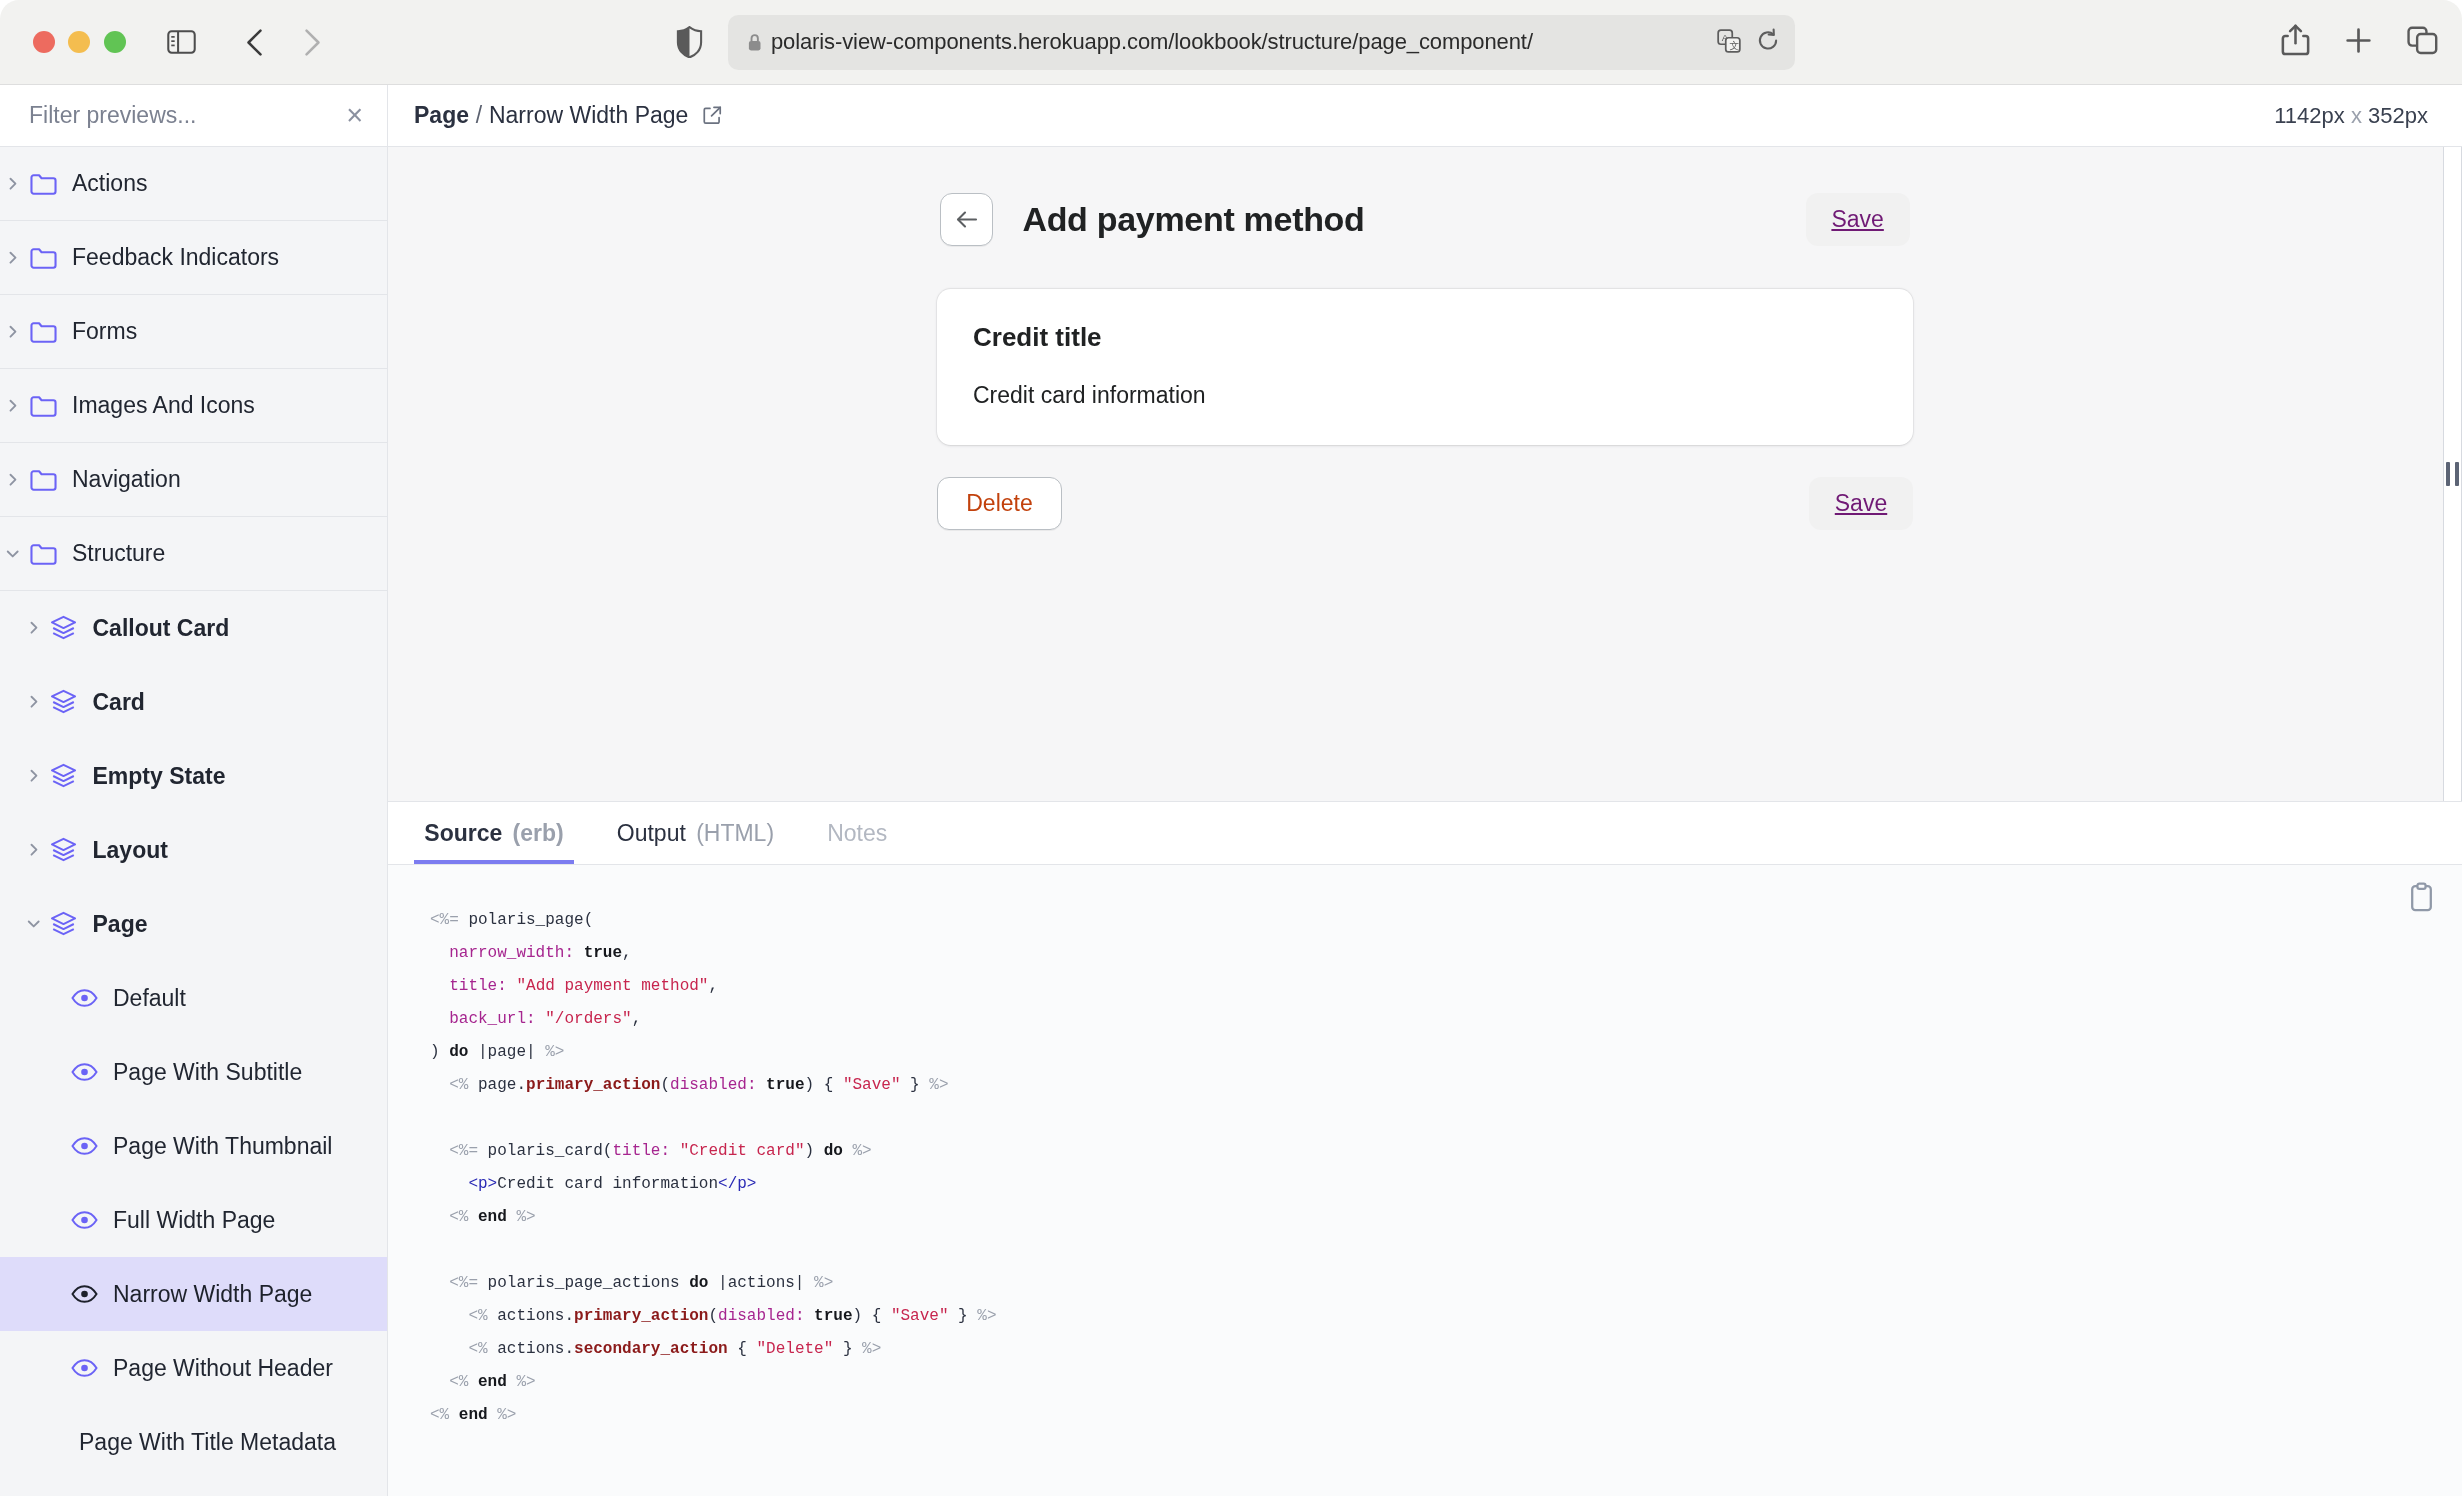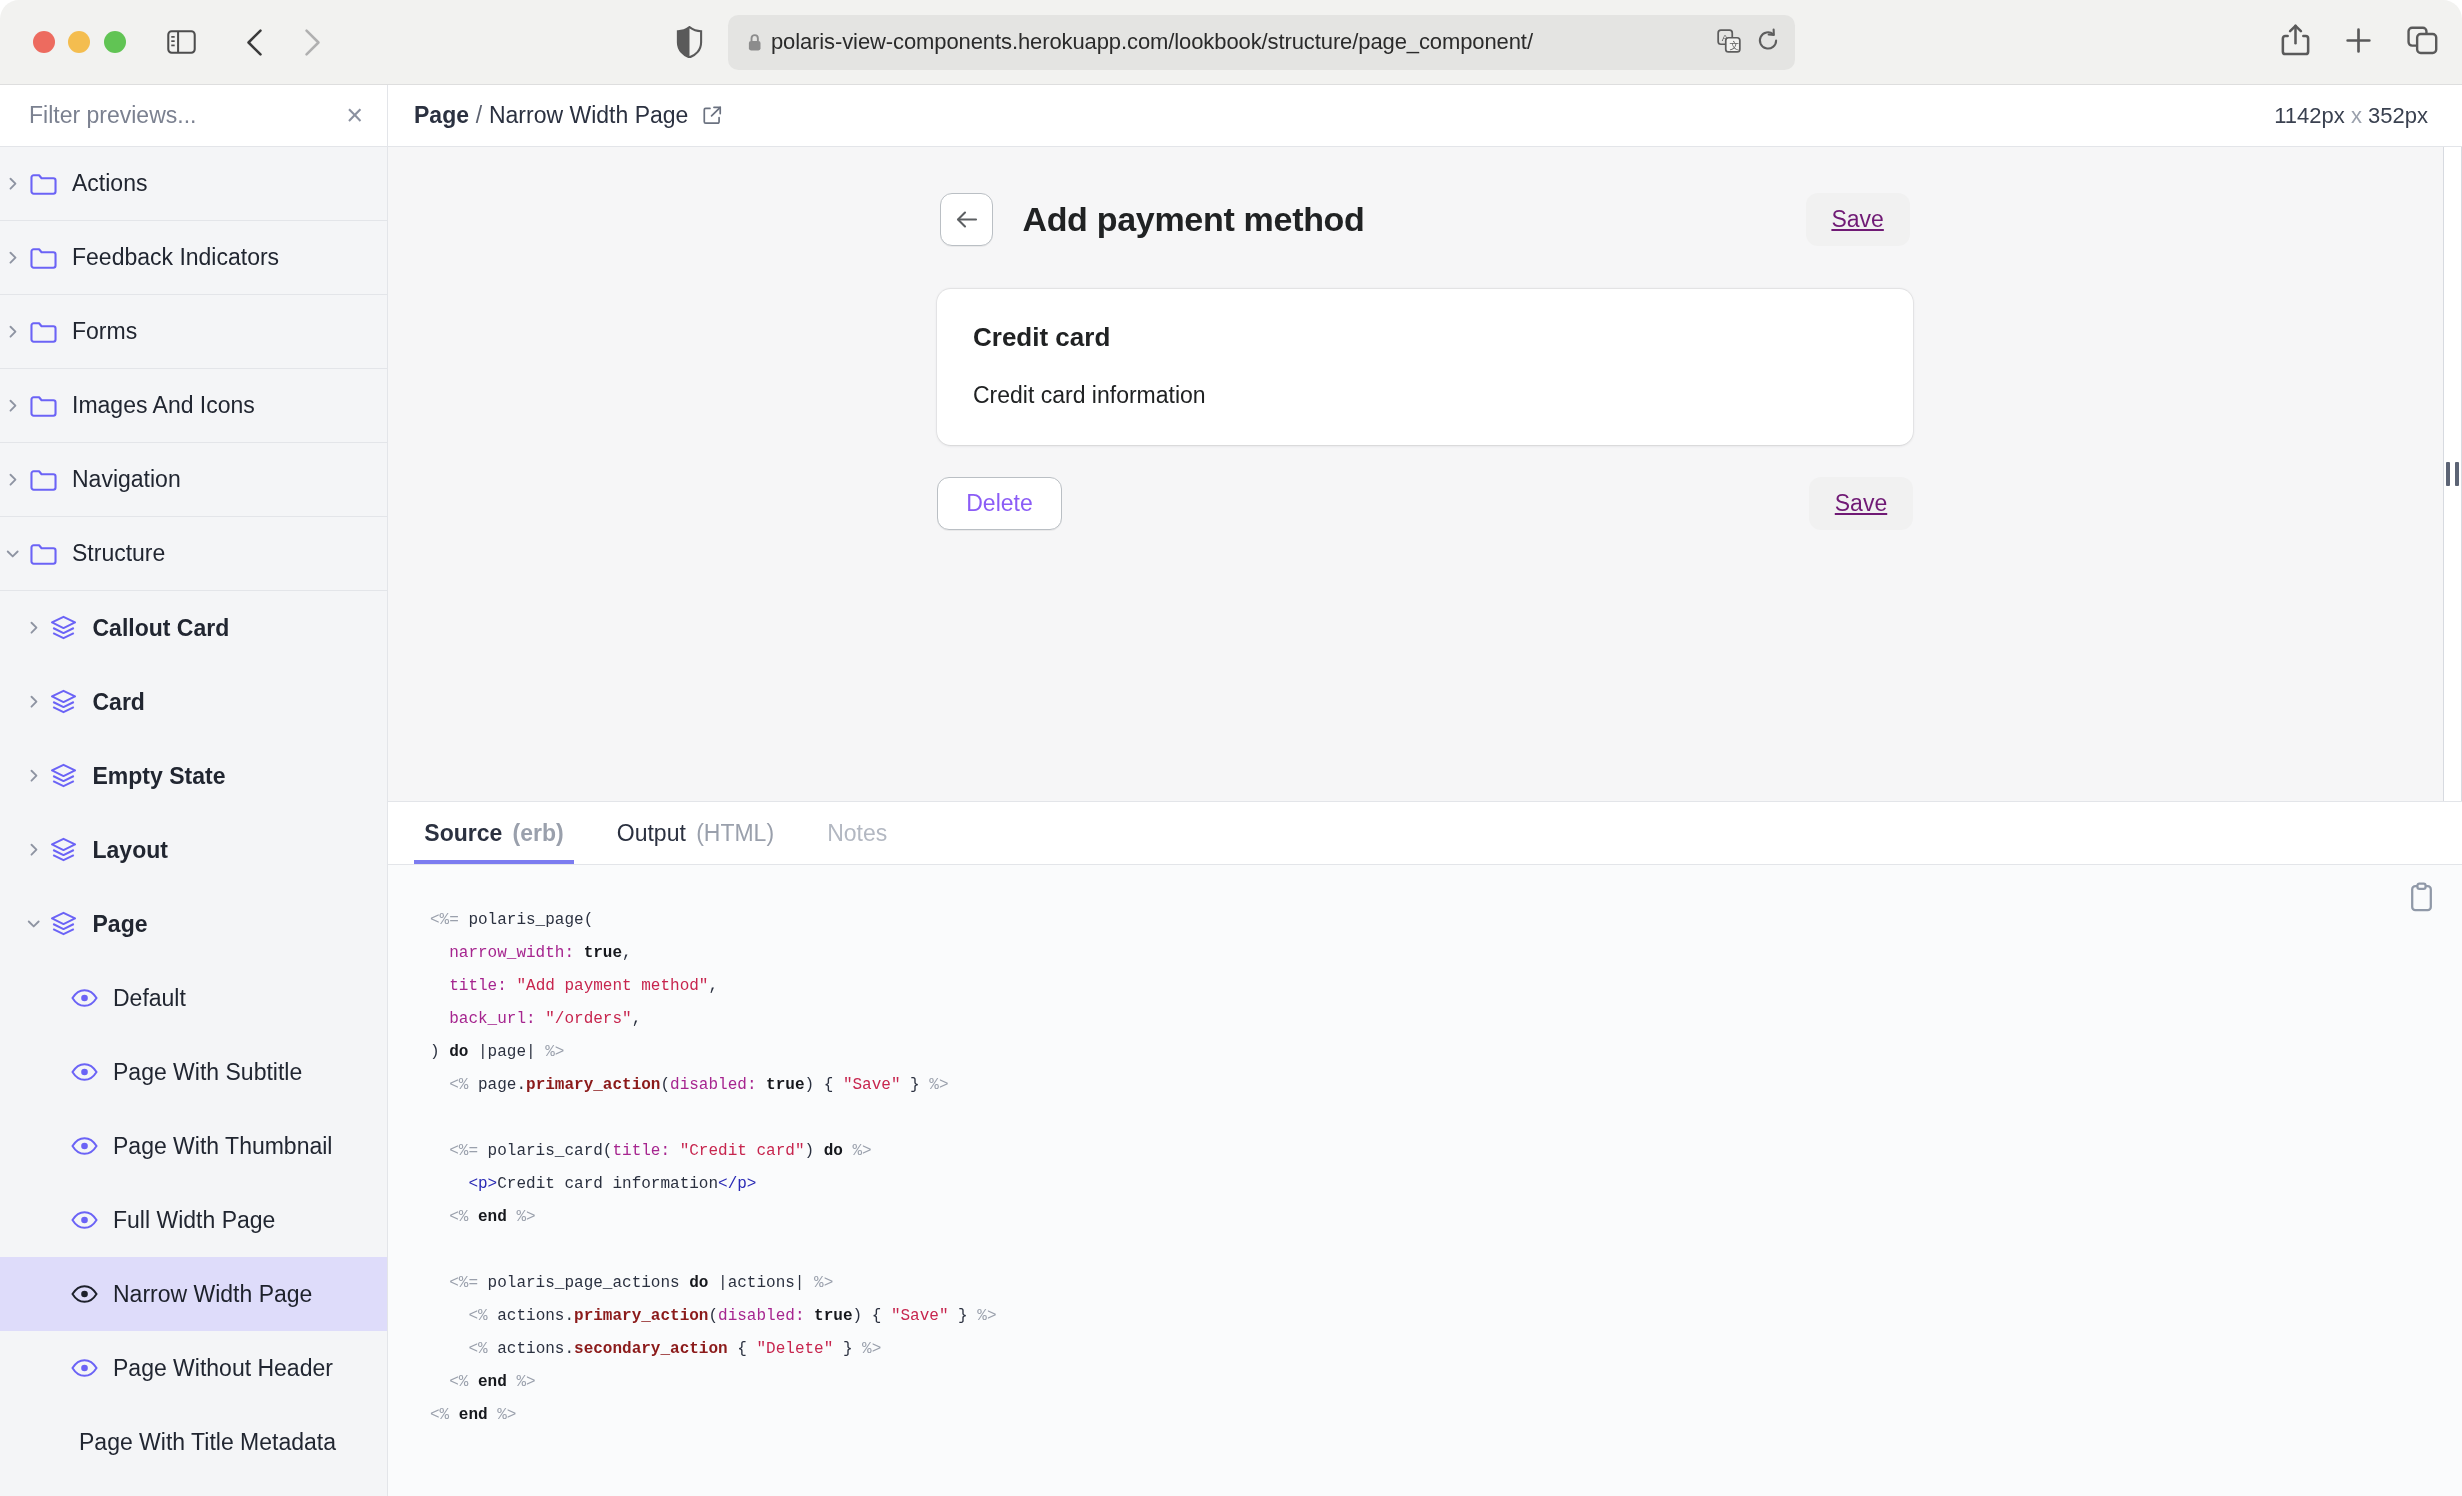--- a/index.html
+++ b/index.html
@@ -152,21 +152,21 @@
   .card-body { margin-top: 29px; font-size: 23px; color:#202223; }
 
   .page-actions {
     margin-top: 32.5px; display:flex; align-items:center;
   }
   .btn-delete {
     min-width: 125px; height: 53px; border-radius: 12px;
     background:#ffffff; border:0.9px solid #babfc4;
     box-shadow: 0 0.9px 0 rgba(0,0,0,0.05);
     display:flex; align-items:center; justify-content:center;
-    font-size: 23px; color:#8b5cf6; font-family:"Liberation Sans", sans-serif; cursor:pointer;
+    font-size: 23px; color:#c2410c; font-family:"Liberation Sans", sans-serif; cursor:pointer;
   }
 
   .resize-handle {
     position:absolute; right: 0; top: 0; width: 19px; height: 100%;
     background:#ffffff; border-left: 1.7px solid #d7dae0; border-right: 1.7px solid #d7dae0;
     display:flex; align-items:center; justify-content:center; cursor: col-resize;
   }
   .grip { display:flex; gap:4.3px; }
   .grip span { width: 4.3px; height: 24px; background:#5c6475; border-radius:0.9px; }
 
@@ -556,21 +556,21 @@
               <svg width="22" height="19" viewBox="0 0 22 18" fill="none">
                 <path d="M20 9 H2.5" stroke="#5c5f62" stroke-width="2.1" stroke-linecap="round"></path>
                 <path d="M9 2 L2 9 L9 16" stroke="#5c5f62" stroke-width="2.1" stroke-linecap="round" stroke-linejoin="round" fill="none"></path>
               </svg>
             </div>
             <div class="page-title">Add payment method</div>
             <button class="save-disabled" disabled="">Save</button>
           </div>
 
           <div class="card">
-            <div class="card-title">Credit card</div>
+            <div class="card-title">Credit title</div>
             <div class="card-body">Credit card information</div>
           </div>
 
           <div class="page-actions">
             <button class="btn-delete">Delete</button>
             <button class="save-disabled" disabled="">Save</button>
           </div>
         </div>
 
         <div class="resize-handle">

